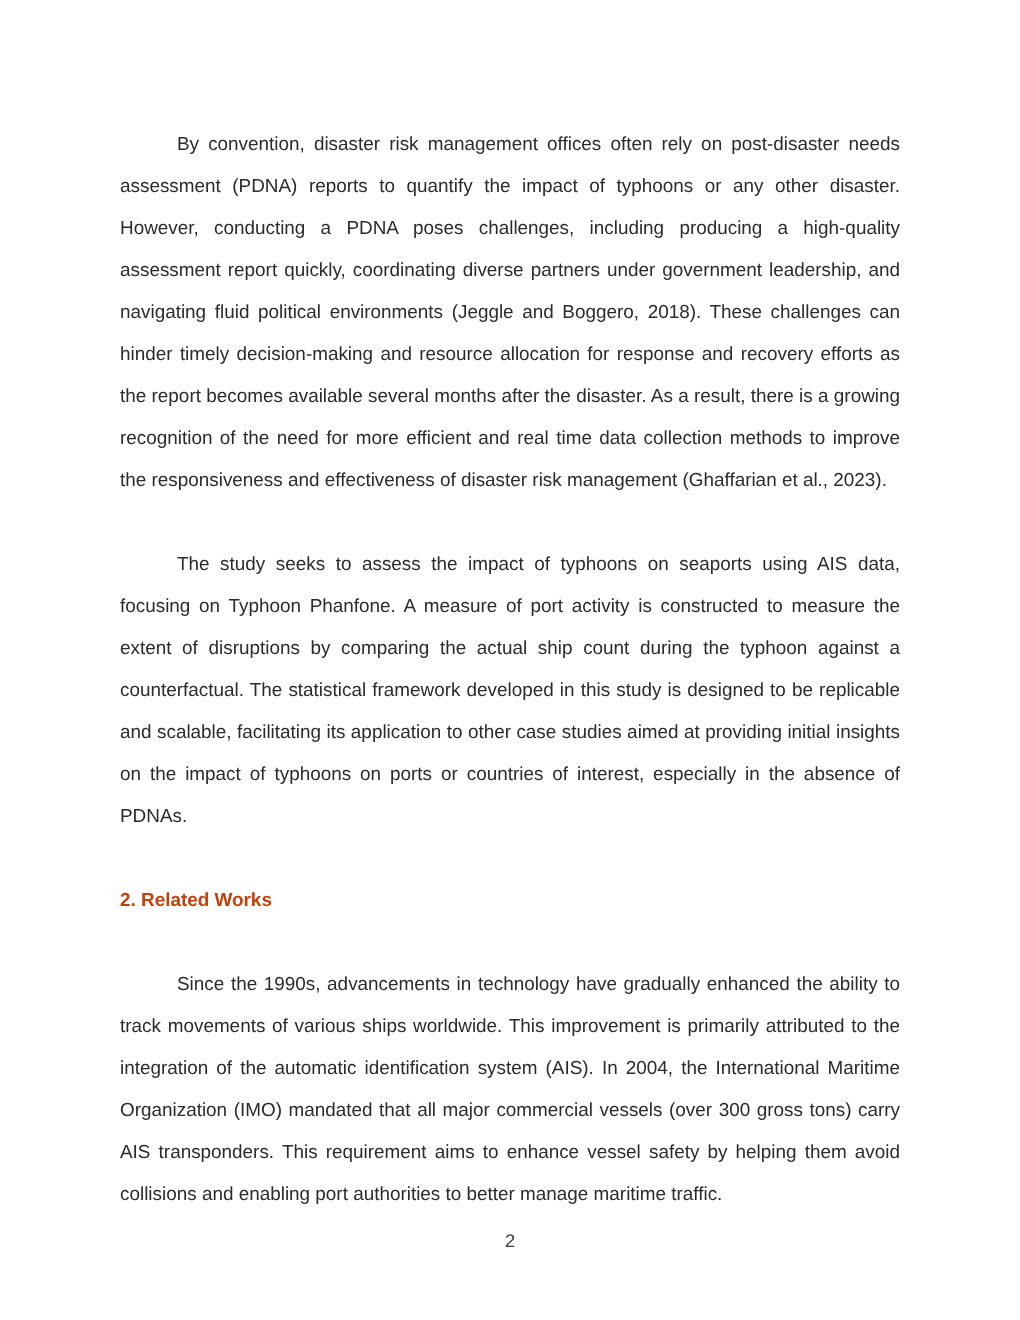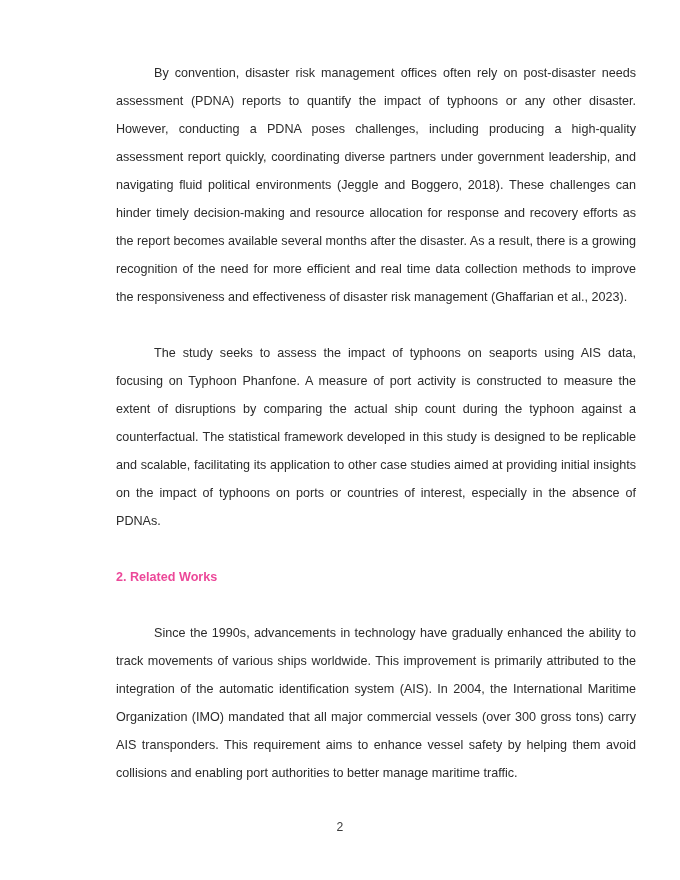--- a/index.html
+++ b/index.html
@@ -12,43 +12,42 @@
     position: relative;
     width: 680px;
     height: 880px;
     background: #ffffff;
     overflow: hidden;
     box-sizing: border-box;
   }
   .content {
     position: absolute;
     left: 80px;
-    top: 59px;
+    top: 82px;
     width: 520px;
-    margin-left: 36px;
   }
   .para {
     font-family: "Liberation Sans", sans-serif;
     font-size: 12.6px;
     line-height: 28px;
     color: #2b2b2b;
     text-align: justify;
     text-justify: inter-word;
     text-indent: 38px;
     margin: 0 0 28px 0;
     -webkit-font-smoothing: antialiased;
   }
   .para:last-of-type {
     margin-bottom: 0;
   }
   .heading {
     font-family: "Liberation Sans", sans-serif;
     font-size: 12.6px;
     line-height: 28px;
-    color: #ec4899;
+    color: #c2410c;
     font-weight: bold;
     text-align: left;
     text-indent: 0;
     margin: 0 0 28px 0;
   }
   .page-number {
     position: absolute;
     left: 0;
     right: 0;
     top: 820px;

